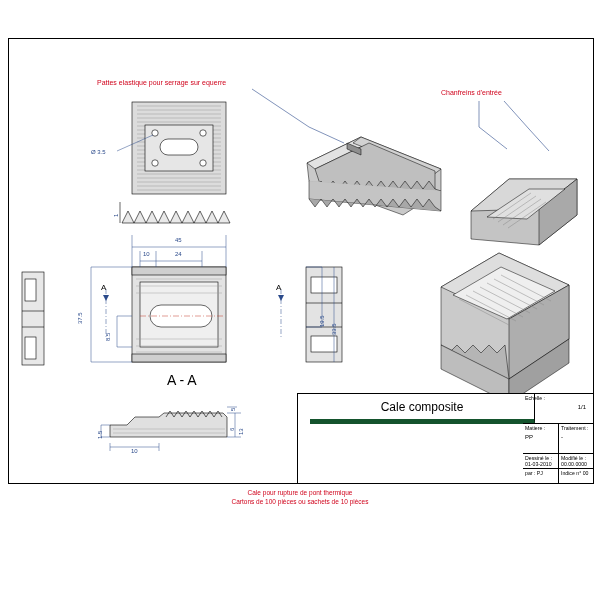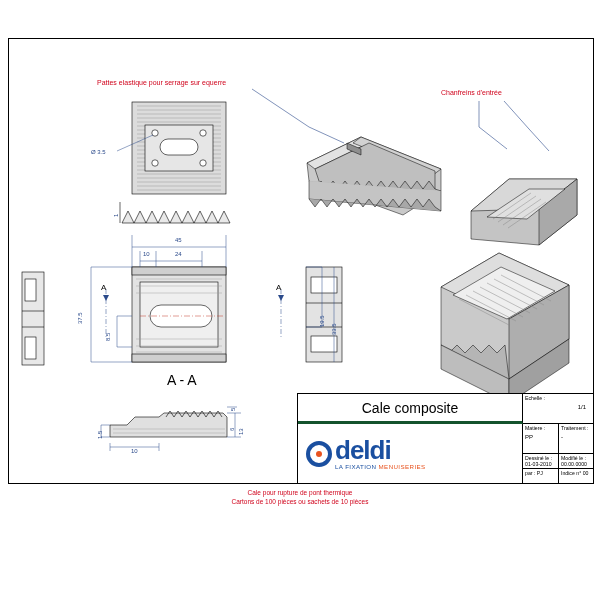--- a/index.html
+++ b/index.html
@@ -58,29 +58,29 @@
     bottom: 0px;
     width: 296px;
     height: 90px;
     border-left: 1px solid #000;
     border-top: 1px solid #000;
     box-sizing: border-box;
     background: #fff;
   }
   #tb-title {
     position: absolute;
-    left: 0; top: 0;
+    left: 12px; top: 0;
     width: 225px; height: 30px;
-    border-bottom: 3px solid #14532d;
+    border-bottom: 5px solid #14532d;
     border-right: 1px solid #000;
     box-sizing: border-box;
     display: flex;
     align-items: center;
     justify-content: center;
-    font-size: 14px;
+    font-size: 12px;
     color: #000;
   }
   .tb-cell {
     position: absolute;
     box-sizing: border-box;
     border-right: 1px solid #000;
     border-bottom: 1px solid #000;
     font-size: 5.2px;
     color: #000;
     padding: 1px 2px;
@@ -377,24 +377,17 @@
     <div class="tb-cell" style="left:225px;top:75px;width:36px;height:15px;border-bottom:none;">
       <span class="k" style="display:inline;">par :</span>
       <span class="v" style="display:inline;margin:0;font-size:5.2px;">PJ</span>
     </div>
 
     <div class="tb-cell" style="left:261px;top:75px;width:35px;height:15px;border-right:none;border-bottom:none;">
       <span class="k" style="display:inline;">Indice n°</span>
       <span class="v" style="display:inline;margin:0;font-size:5.2px;">00</span>
     </div>
 
-    <div id="tb-logo">
-      <div class="logo-mark"></div>
-      <div>
-        <div class="logo-word">deldi</div>
-        <div class="logo-sub"><span>LA FIXATION </span><span class="or">MENUISERIES</span></div>
-      </div>
-    </div>
   </div>
 </div>
 
 <div class="caption" style="left:0;top:488px;">Cale pour rupture de pont thermique</div>
 <div class="caption" style="left:0;top:497px;">Cartons de 100 pièces ou sachets de 10 pièces</div>
 
 </body></html>

